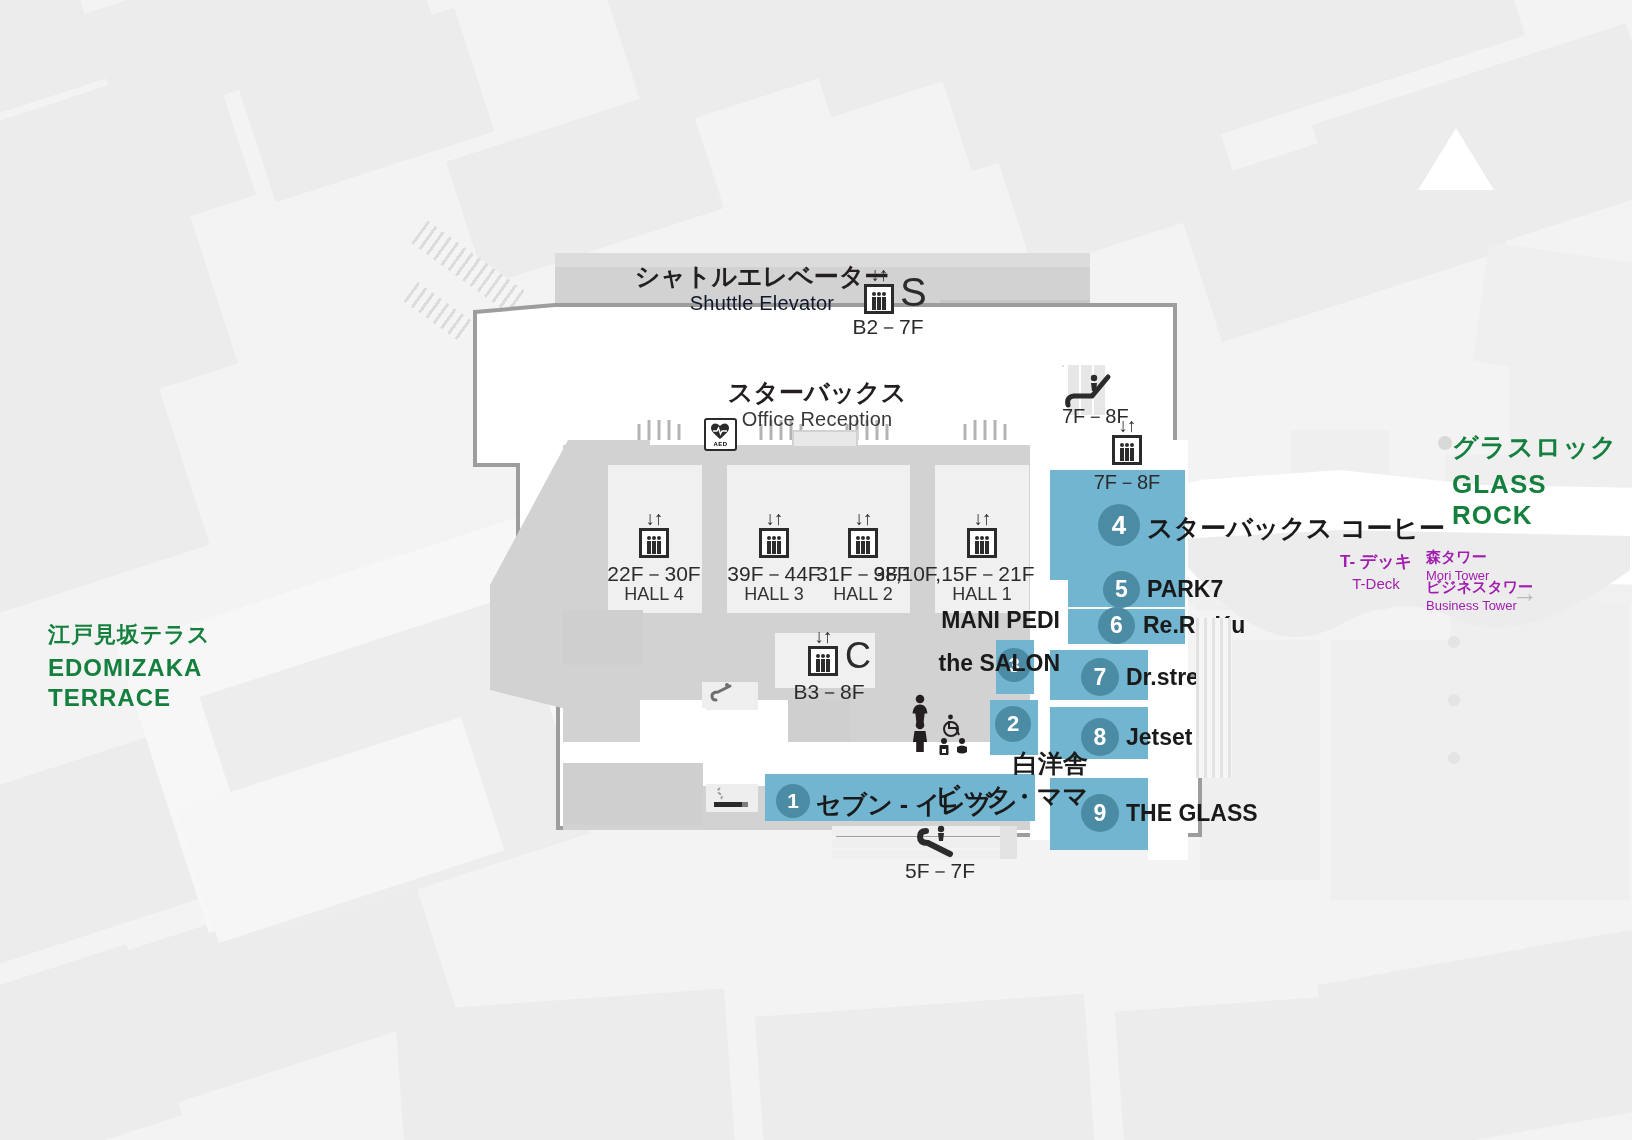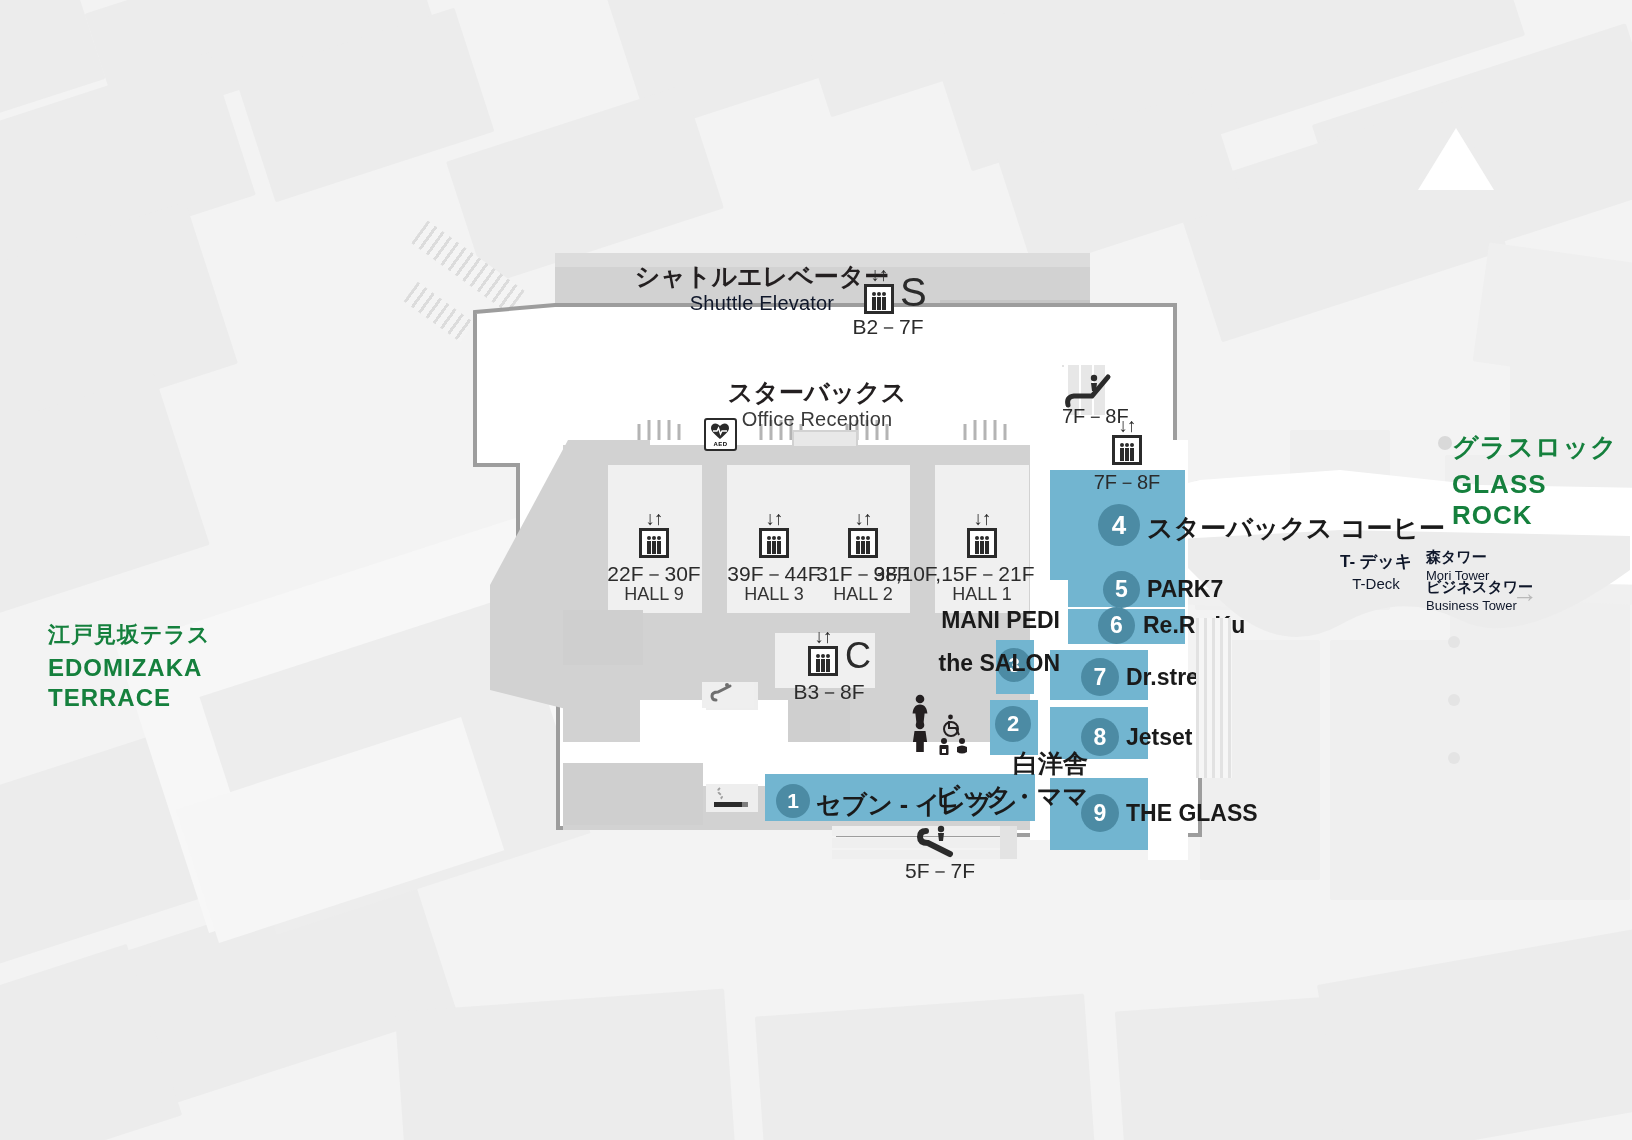--- a/index.html
+++ b/index.html
@@ -46,21 +46,21 @@
 
   
   .shop{position:absolute;background:#72b5d0;}
   .badge{position:absolute;border-radius:50%;background:#4c8ba4;color:#fff;
          display:flex;align-items:center;justify-content:center;
          font-weight:700;}
   .shopname{position:absolute;color:#1a1a1a;font-weight:700;white-space:nowrap;}
 
   
   .ghost{position:absolute;color:#15803d;font-weight:700;letter-spacing:1px;}
-  .greylbl{position:absolute;color:#0f172a;}
+  .greylbl{position:absolute;color:#a21caf;}
 
   .arrowR{position:absolute;color:#b9b9b9;font-size:26px;line-height:1;}
 
   .hatch{position:absolute;background:repeating-linear-gradient(90deg,#dcdcdc 0 3px,#f4f4f4 3px 9px);}
   .hatch2{position:absolute;background:repeating-linear-gradient(90deg,#e2e2e2 0 3px,#f6f6f6 3px 8px);}
 </style>
 </head>
 <body>
 
 <div id="stage">
@@ -299,21 +299,21 @@
 
   <div class="elev" style="left:637px;top:512px;">
     <span class="arrows">↓↑</span>
     <span class="car">
         <i></i>
         <i></i>
         <i></i>
       </span>
   </div>
   <div class="flr ctr" style="left:654px;top:560px;font-size:21px;transform:translateX(-50%);">22F－30F</div>
-  <div class="hall" style="left:654px;top:584px;">HALL 9</div>
+  <div class="hall" style="left:654px;top:584px;">HALL 4</div>
 
   <div class="elev" style="left:757px;top:512px;">
     <span class="arrows">↓↑</span>
     <span class="car">
         <i></i>
         <i></i>
         <i></i>
       </span>
   </div>
   <div class="flr ctr" style="left:774px;top:560px;font-size:21px;transform:translateX(-50%);">39F－44F</div>

